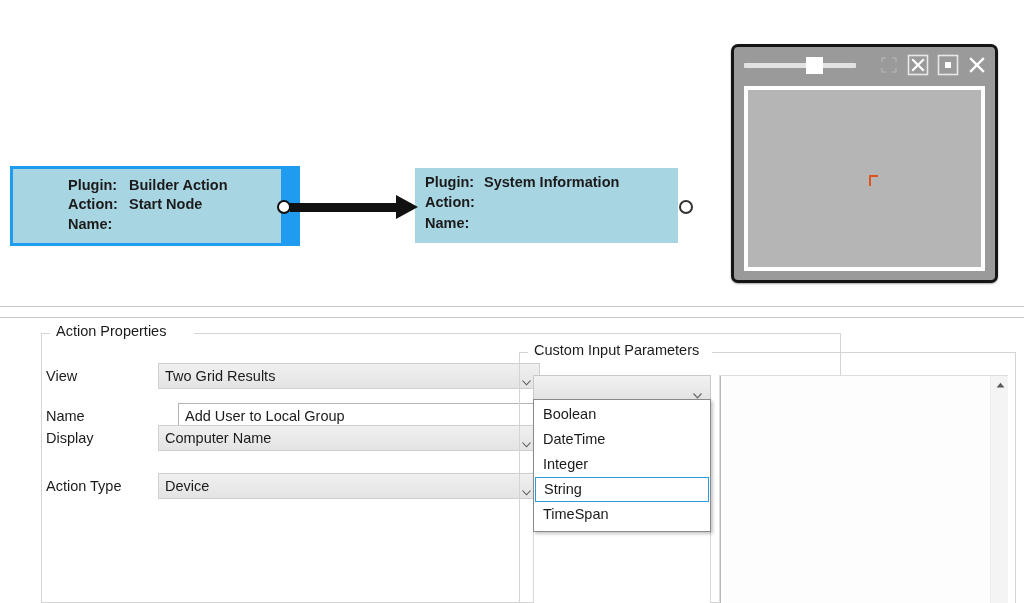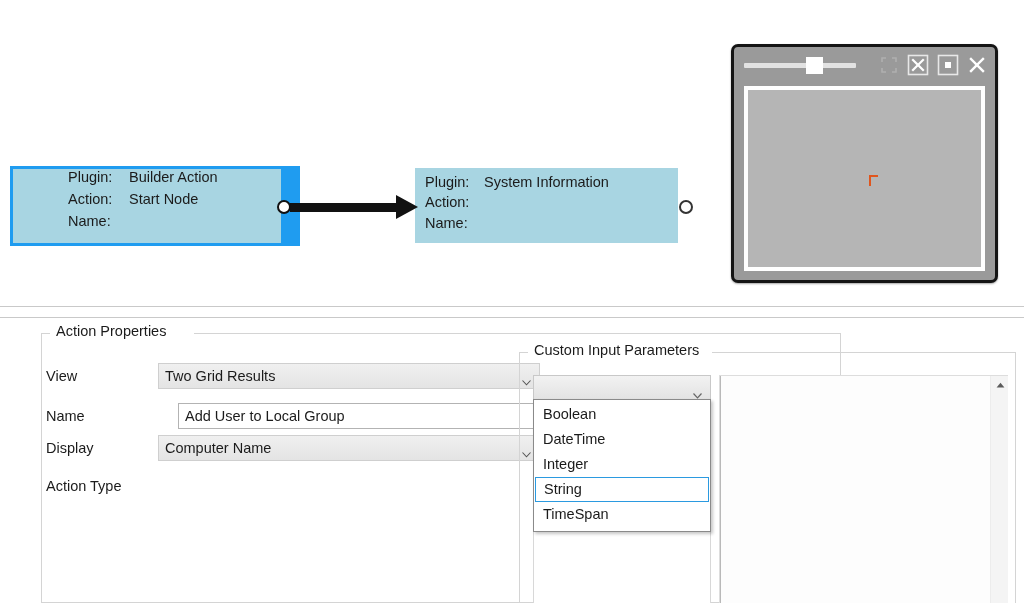--- a/index.html
+++ b/index.html
@@ -28,21 +28,22 @@
     overflow: hidden;
   }
 
   
   .node {
     position: absolute;
     background: #a8d5e2;
     display: flex;
     flex-direction: column;
     justify-content: center;
-    padding: 0 0 8px 55px;
+    padding: 8px 0 8px 55px;
+    font-weight: bold;
   }
   .node.selected {
     border: 3px solid #1f9cf0;
     border-right: none;
   }
   .node .accent-bar {
     position: absolute;
     right: -19px; top: -3px;
     width: 19px; height: calc(100% + 6px);
     background: #1f9cf0;
@@ -258,21 +259,21 @@
   }
   .chev {
     position: absolute;
     right: 8px; top: 50%;
     margin-top: -3px;
     width: 9px; height: 6px;
   }
 
   #row-view    { top: 30px; justify-content: flex-end; }
   #row-name    { top: 70px; gap: 20px; }
-  #row-display { top: 102px; justify-content: flex-end; }
+  #row-display { top: 92px; justify-content: flex-end; }
   #row-atype   { top: 140px; }
 
   
   .cp-combo {
     position: absolute;
     left: 13px; top: 23px;
     width: 178px; height: 25px;
     background: linear-gradient(#f2f2f2, #e3e3e3);
     border: 1px solid #c8c8c8;
   }
@@ -471,20 +472,28 @@
           <span class="chev">
             <svg width="9" height="6" viewBox="0 0 9 6">
                 <path d="M0.5 0.5 L4.5 4.8 L8.5 0.5" fill="none" stroke="#555" stroke-width="1.1"></path>
               </svg>
           </span>
         </div>
       </div>
 
       <div class="form-row" id="row-atype">
         <span class="form-label">Action Type</span>
+        <div class="ctl combo">
+          <span>Device</span>
+          <span class="chev">
+            <svg width="9" height="6" viewBox="0 0 9 6">
+                <path d="M0.5 0.5 L4.5 4.8 L8.5 0.5" fill="none" stroke="#555" stroke-width="1.1"></path>
+              </svg>
+          </span>
+        </div>
       </div>
     </div>
 
     <div class="groupbox" id="gb-custom-params">
       <div class="gb-line-left"></div>
       <div class="gb-line-right"></div>
       <div class="gb-title">Custom Input Parameters</div>
 
       <div class="cp-combo">
         <span class="ctl" style="width:100%;height:100%;padding:0 6px;background:none;border:none;"></span>

